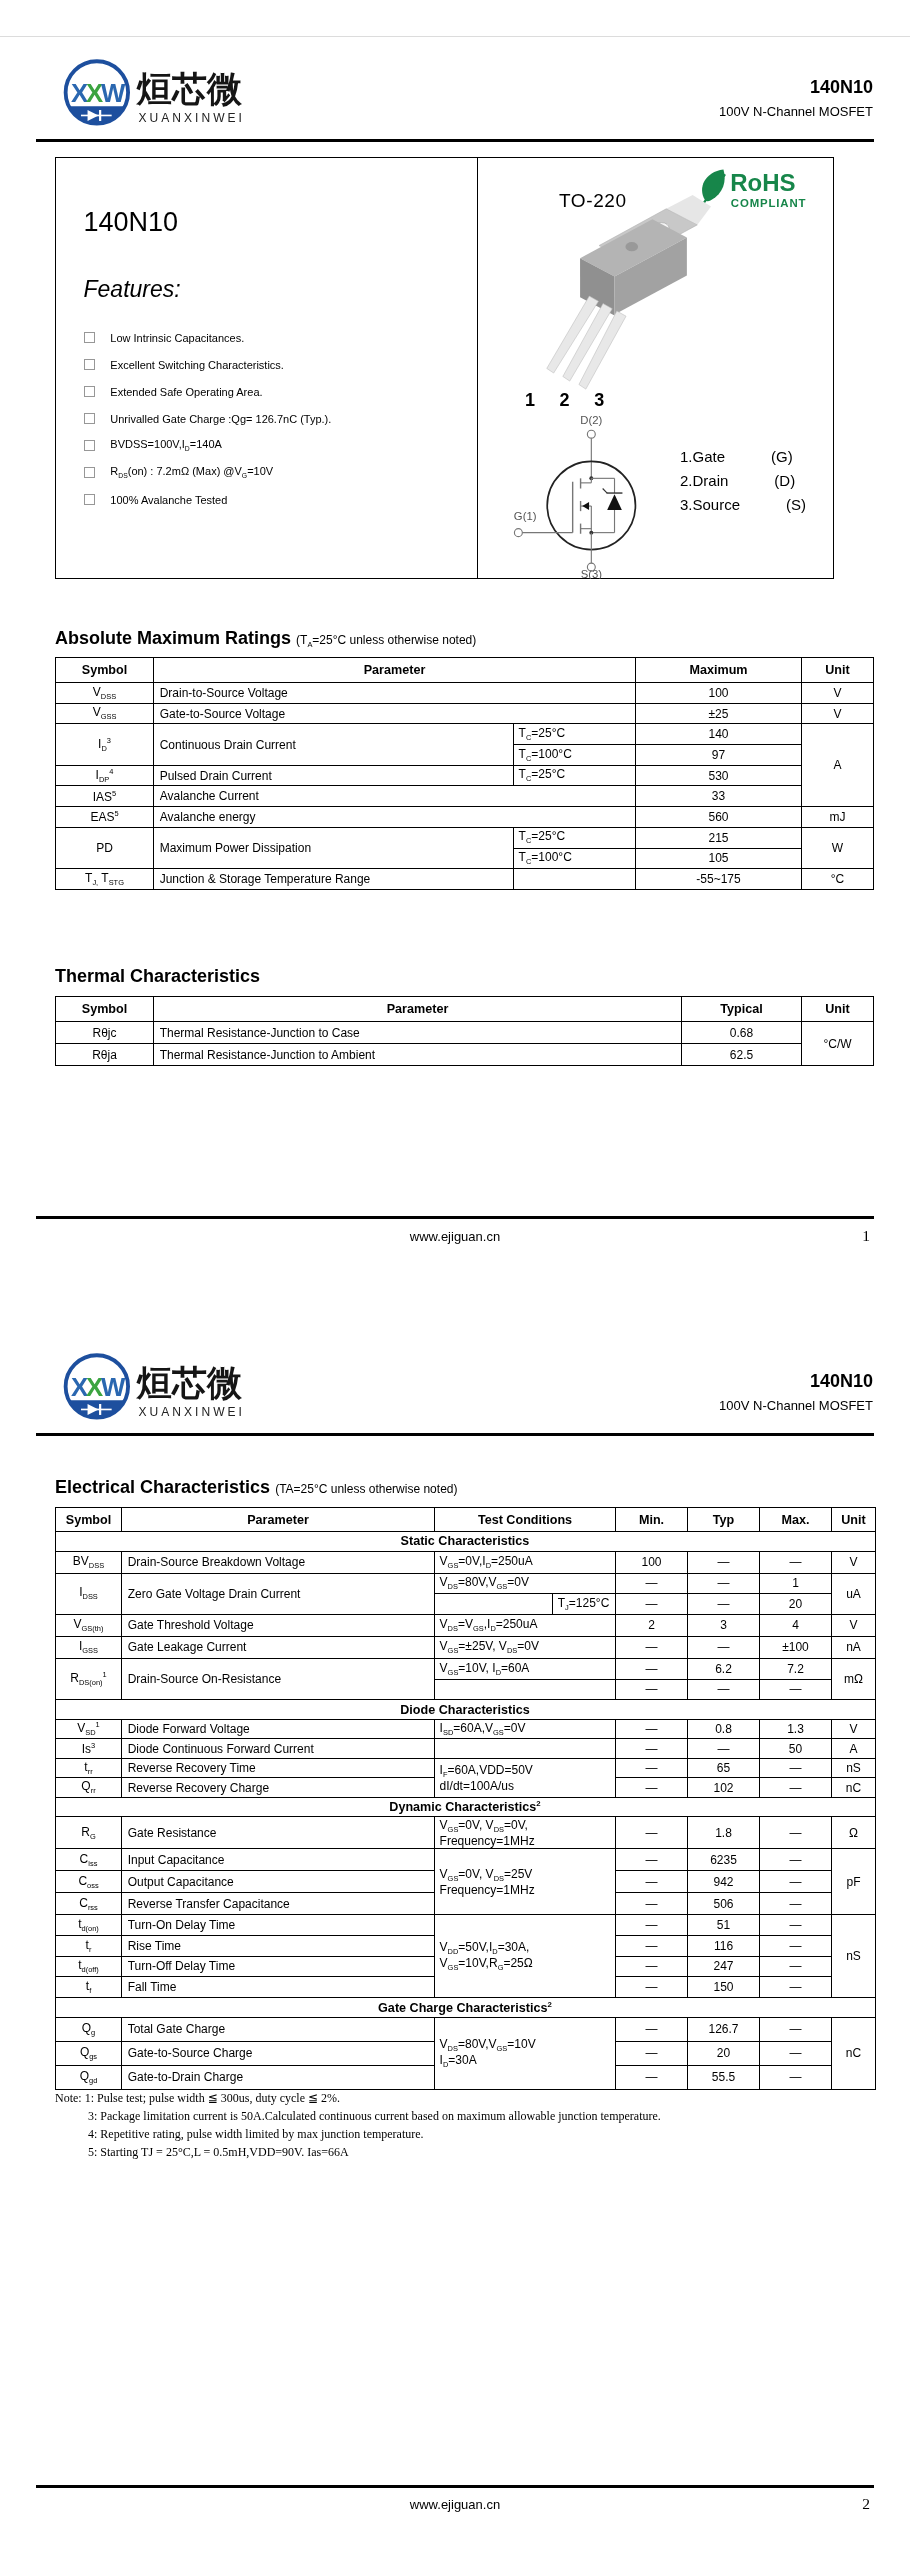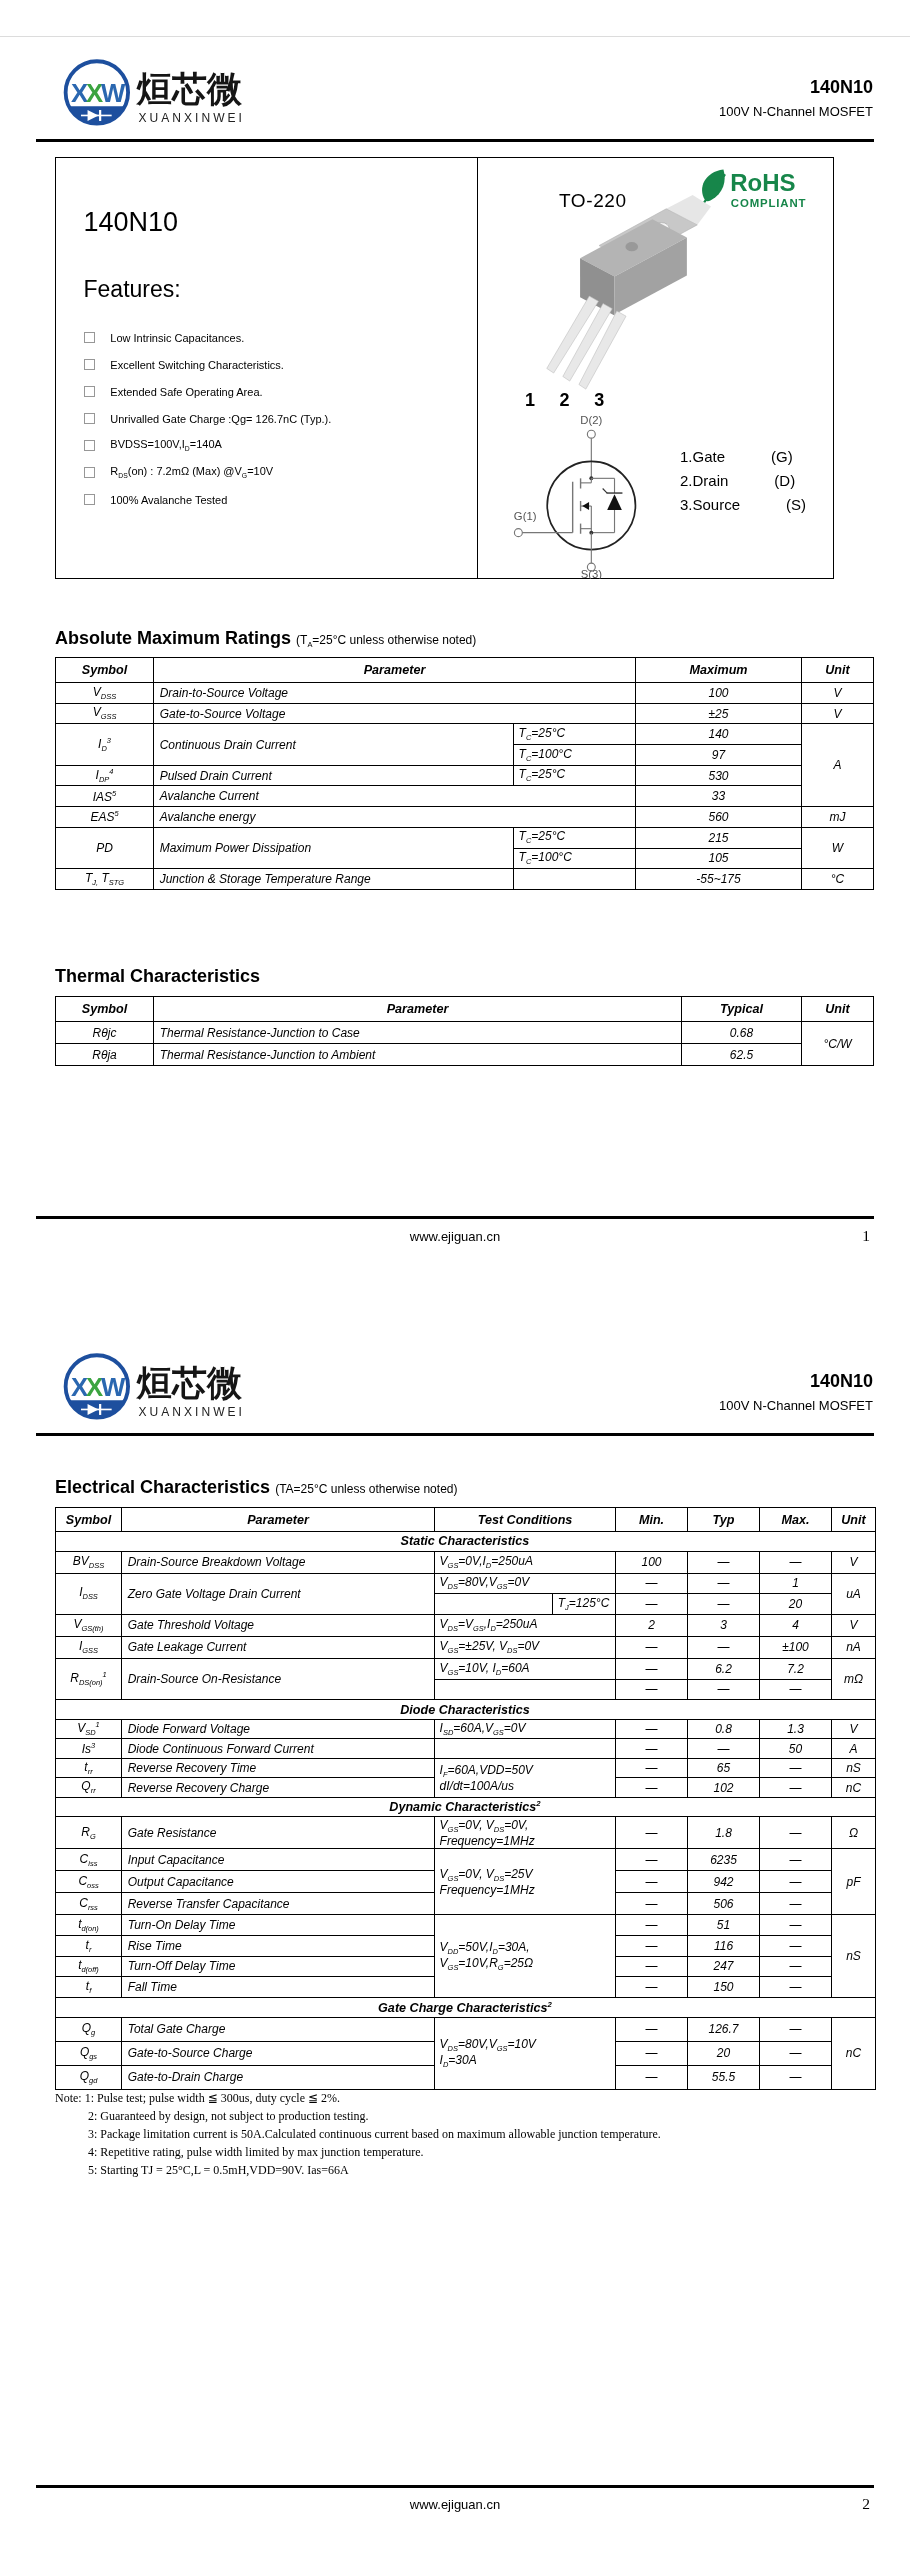--- a/index.html
+++ b/index.html
@@ -10,36 +10,36 @@
   .logo{position:absolute;}
   .hdr-right{position:absolute;right:37px;text-align:right;}
   .part-big{font-size:18px;font-weight:bold;line-height:19.5px;}
   .part-sub{font-size:13px;margin-top:6.9px;}
   .hdr-rule{position:absolute;left:36px;right:36px;height:2.9px;background:#000;}
   
   .fbox{position:absolute;left:55px;top:157px;width:779px;height:422px;border:1.7px solid #000;display:flex;box-sizing:border-box;}
   .fbox-left{width:422px;border-right:1.7px solid #000;position:relative;box-sizing:border-box;}
   .fbox-right{flex:1;position:relative;}
   .fp-part{position:absolute;left:27.5px;top:49px;font-size:27px;}
-  .fp-feat{position:absolute;left:27.5px;top:118px;font-size:23px;}
+  .fp-feat{position:absolute;left:27.5px;top:118px;font-size:23px;font-style:italic;}
   .flist{position:absolute;left:27.5px;top:166px;}
   .fitem{display:flex;align-items:center;gap:15px;height:27px;font-size:11px;}
   .cb{width:9.8px;height:9.8px;border:1.1px solid #979797;display:inline-block;flex:0 0 auto;}
   .to220{position:absolute;left:81px;top:32px;font-size:19px;letter-spacing:0.6px;}
   .rohs{position:absolute;right:11.5px;top:8px;}
   .pkg{position:absolute;left:55px;top:30px;}
   .pins123{position:absolute;left:47px;top:232px;font-size:18px;font-weight:bold;letter-spacing:9.8px;}
   .mos{position:absolute;left:30px;top:257px;}
   .pinnames{position:absolute;left:202px;top:286px;}
   .pinrow{display:flex;justify-content:space-between;width:112px;height:24px;align-items:center;font-size:15px;gap:46px;}
   
   .sect{position:absolute;left:55px;font-size:18px;font-weight:bold;}
   .sect .note{font-size:12px;font-weight:normal;}
   
-  table.dt{border-collapse:collapse;table-layout:fixed;position:absolute;left:55px;font-size:12px;font-style:italic;}
+  table.dt{border-collapse:collapse;table-layout:fixed;position:absolute;left:55px;font-size:12px;}
   .dt td,.dt th{border:1.1px solid #000;padding:0 3.4px;text-align:center;vertical-align:middle;overflow:hidden;box-sizing:border-box;}
   .dt th{font-size:12.6px;}
   .dt td.par{text-align:left;padding-left:5.7px;}
   .dt td.cond{text-align:left;padding-left:4.6px;margin-top:32px;}
   .dt tr{height:20.7px;}
   .dt tr.hh{height:25px;}
   .dt tr.hsec{height:19.5px;}
   .dt tr.h34{height:19.5px;}
   .dt tr.h38{height:22px;}
   .dt tr.h42{height:24px;}
@@ -547,21 +547,20 @@
       <td class="par">Gate-to-Drain Charge</td>
       <td>—</td>
       <td>55.5</td>
       <td>—</td>
     </tr>
   </tbody>
     </table>
 
   <div class="notes" style="top:801px;">
     <div>Note: 1: Pulse test; pulse width ≦ 300us, duty cycle ≦ 2%.</div>
-    <div class="ind">2: Guaranteed by design, not subject to production testing.</div>
     <div class="ind">3: Package limitation current is 50A.Calculated continuous current based on maximum allowable junction temperature.</div>
     <div class="ind">4: Repetitive rating, pulse width limited by max junction temperature.</div>
     <div class="ind">5: Starting TJ = 25°C,L = 0.5mH,VDD=90V. Ias=66A</div>
   </div>
 
   <div class="footer-rule" style="top:1197px;"></div>
   <div class="foot-site" style="top:1209px;">www.ejiguan.cn</div>
   <div class="foot-page" style="top:1207px;">2</div>
 </div>
 

